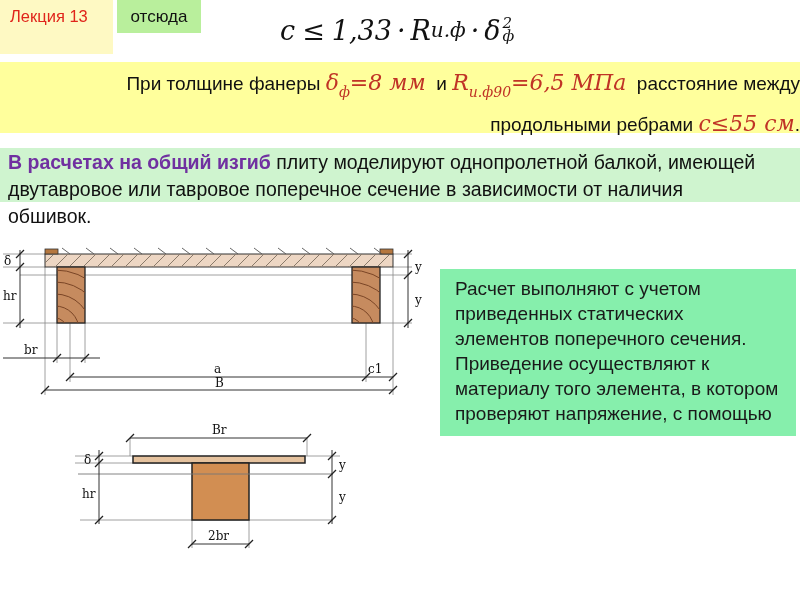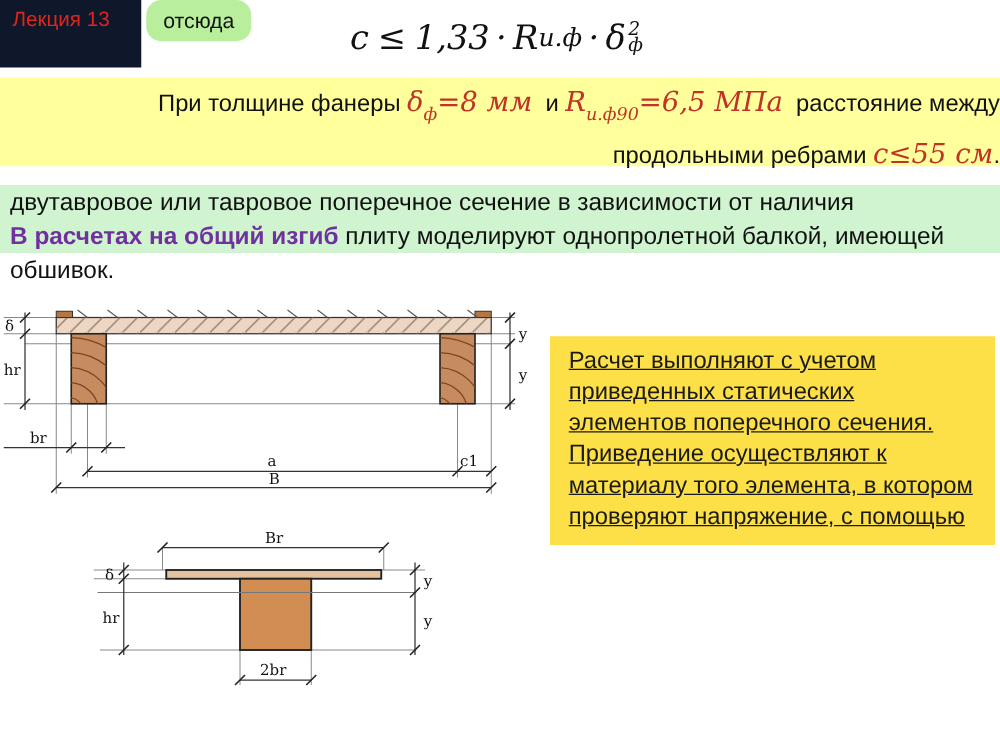--- a/index.html
+++ b/index.html
@@ -4,29 +4,29 @@
 <style>
   html,body{margin:0;padding:0;}
   body{
     width:800px;height:600px;background:#ffffff;overflow:hidden;position:relative;
     font-family:"Liberation Sans",sans-serif;color:#111;
   }
   .abs{position:absolute;}
 
   
   .badge{
-    left:0;top:0;width:113px;height:54px;background:#0f172a;
+    left:0;top:0;width:113px;height:54px;background:#fef9c3;
     color:#E0251B;font-size:16.5px;line-height:22px;
     padding:5px 0 0 10px;box-sizing:border-box;
   }
 
   
   .otsyuda{
     left:117px;top:0;width:84px;height:33px;background:#B9EF9C;
-    color:#111;font-size:17px;line-height:33px;text-align:center;cursor:pointer;border-radius:12px;
+    color:#111;font-size:17px;line-height:33px;text-align:center;cursor:pointer;
   }
 
   
   .formula{
     left:280px;top:4px;height:52px;
     font-family:"DejaVu Serif",serif;font-style:italic;
     font-size:27px;color:#111;display:flex;align-items:center;
   }
   .formula .f-rel{margin:0 7px;}
   .formula .f-dot{margin:0 5px;}
@@ -53,22 +53,22 @@
   
   .green-note{
     left:0;top:148px;width:800px;
     padding:1px 0 0 8px;box-sizing:border-box;font-size:19.5px;
     background:linear-gradient(to bottom,#CFF4CF 0,#CFF4CF 54px,rgba(255,255,255,0) 54px);
   }
   .green-note .tline{line-height:27px;}
 
   
   .right-note{
-    left:440px;top:269px;width:356px;background:#fde047;
-    padding:7px 0 10px 15px;box-sizing:border-box;font-size:19px;color:#1a1a1a;text-decoration:underline;
+    left:440px;top:269px;width:356px;background:#86efac;
+    padding:7px 0 10px 15px;box-sizing:border-box;font-size:19px;color:#1a1a1a;
   }
   .right-note .tline{line-height:25px;}
   .right-note .tline-rich{line-height:33px;}
 
   
   svg.diagram{position:absolute;}
   #diag-top{left:0;top:240px;}
   #diag-bottom{left:40px;top:420px;}
   .dlab{font-family:"DejaVu Serif",serif;font-size:12px;fill:#111;}
 </style>
@@ -95,22 +95,22 @@
       <span>ф</span>
     </span>
 </div>
 
 <div class="abs yellow-note">
     <div class="tline tline-rich"><span class="seg-plain">При толщине фанеры </span><span class="seg-math">δ</span><span class="seg-msub">ф</span><span class="seg-math">=8 мм</span><span class="seg-plain">  и </span><span class="seg-math">R</span><span class="seg-msub">и.ф90</span><span class="seg-math">=6,5 МПа</span><span class="seg-plain">  расстояние между</span></div>
     <div class="tline tline-rich"><span class="seg-plain">продольными ребрами </span><span class="seg-math">c≤55 см</span><span class="seg-plain">.</span></div>
   </div>
 
 <div class="abs green-note">
+    <div class="tline"><span class="seg-purple">В расчетах на общий изгиб</span><span class="seg-plain"> плиту моделируют однопролетной балкой, имеющей</span></div>
     <div class="tline"><span class="seg-plain">двутавровое или тавровое поперечное сечение в зависимости от наличия</span></div>
-    <div class="tline"><span class="seg-purple">В расчетах на общий изгиб</span><span class="seg-plain"> плиту моделируют однопролетной балкой, имеющей</span></div>
     <div class="tline"><span class="seg-plain">обшивок.</span></div>
   </div>
 
 <div class="abs right-note">
     <div class="tline"><span class="seg-plain">Расчет выполняют с учетом</span></div>
     <div class="tline"><span class="seg-plain">приведенных статических</span></div>
     <div class="tline"><span class="seg-plain">элементов поперечного сечения.</span></div>
     <div class="tline"><span class="seg-plain">Приведение осуществляют к</span></div>
     <div class="tline"><span class="seg-plain">материалу того элемента, в котором</span></div>
     <div class="tline"><span class="seg-plain">проверяют напряжение, с помощью</span></div>

